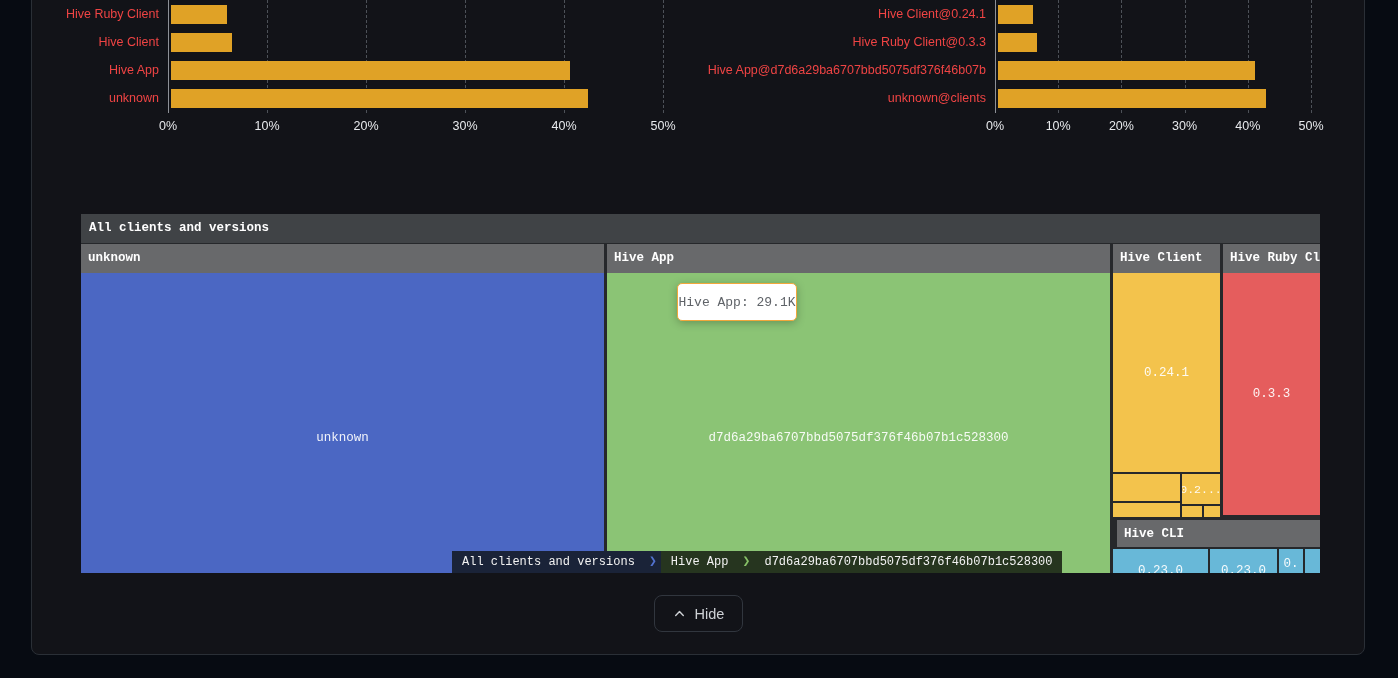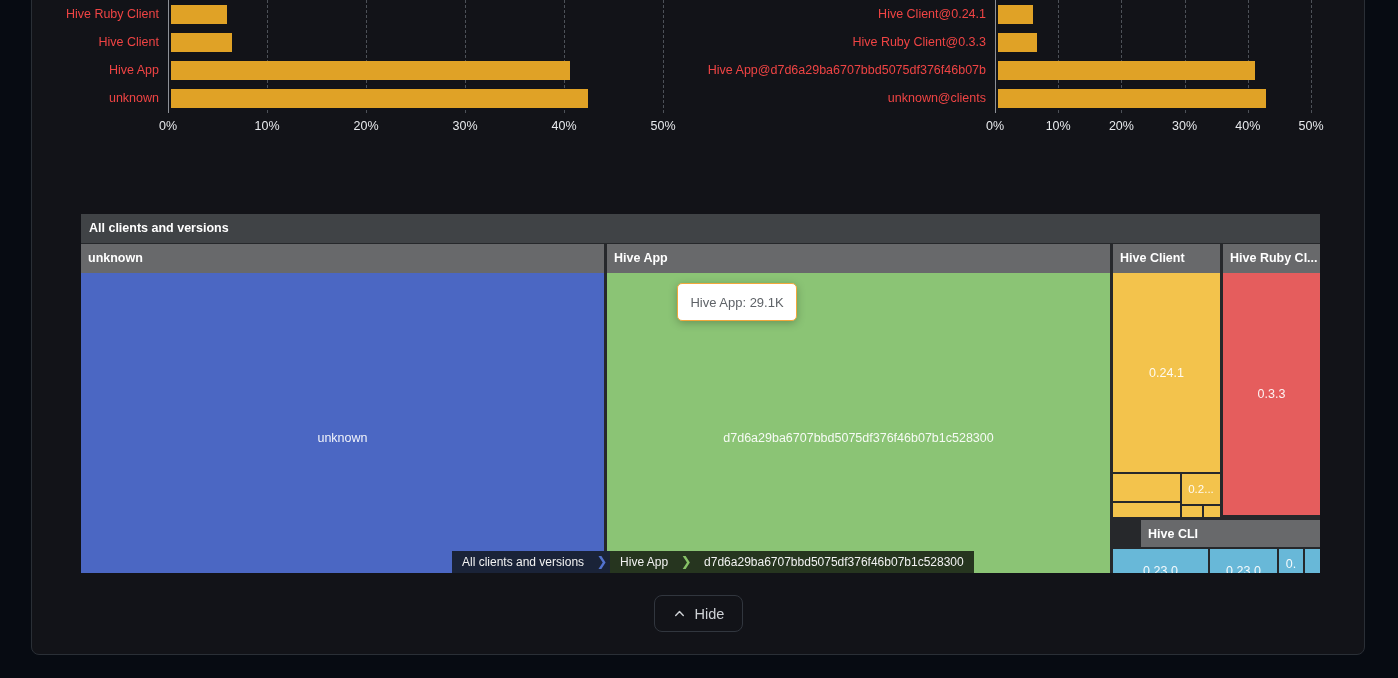--- a/index.html
+++ b/index.html
@@ -11,21 +11,21 @@
   .hbar-chart{position:absolute;height:140px;}
   .hbar-chart .gridline{position:absolute;top:0;height:113px;width:0;border-left:1px dashed #4d5158;}
   .hbar-chart .axisline{position:absolute;top:0;height:113px;width:0;border-left:1px solid #8d9096;}
   .hbar-chart .ticklabel{position:absolute;top:119px;width:60px;text-align:center;
         font-size:12.5px;color:#e7e9ec;}
   .hbar-chart .rowlabel{position:absolute;left:0;height:19px;line-height:19px;text-align:right;
         font-size:12.5px;color:#ef4444;white-space:nowrap;}
   .hbar-chart .bar{position:absolute;height:19px;}
   
   .treemap{position:absolute;left:81px;top:214px;width:1239px;height:359px;overflow:hidden;
-           background:#26282b;}
+           background:#26282b;font-family:Liberation Mono, monospace;}
   .tm{position:absolute;box-sizing:border-box;}
   .tm-root-header{background:#404346;color:#fff;font-weight:bold;font-size:12.5px;
       line-height:29px;padding-left:8px;}
   .tm-sec-header{background:#68696b;color:#fff;font-weight:bold;font-size:12.5px;
       line-height:29px;padding-left:7px;white-space:nowrap;overflow:hidden;}
   .tm-cell{display:flex;align-items:center;justify-content:center;
       color:rgba(255,255,255,.92);font-size:12.5px;white-space:nowrap;overflow:hidden;}
   .tm-cell.small{font-size:11.5px;}
   .tm-cell.topalign{align-items:flex-start;padding-top:8px;}
   
@@ -114,21 +114,21 @@
 
     <div class="tm tm-cell" style="left:1032px;top:59px;width:107px;height:199px;background:#f3c34c;">0.24.1</div>
     <div class="tm tm-cell" style="left:1032px;top:260px;width:67px;height:27px;background:#f3c34c;"></div>
     <div class="tm tm-cell small" style="left:1101px;top:260px;width:38px;height:30px;background:#f3c34c;">0.2...</div>
     <div class="tm tm-cell" style="left:1032px;top:289px;width:67px;height:14px;background:#f3c34c;"></div>
     <div class="tm tm-cell" style="left:1101px;top:292px;width:20px;height:11px;background:#f3c34c;"></div>
     <div class="tm tm-cell" style="left:1123px;top:292px;width:16px;height:11px;background:#f3c34c;"></div>
 
     <div class="tm tm-cell" style="left:1142px;top:59px;width:97px;height:242px;background:#e55d5d;">0.3.3</div>
 
-    <div class="tm tm-sec-header" style="left:1060px;top:306px;width:207px;height:27px;">Hive CLI</div>
+    <div class="tm tm-sec-header" style="left:1036px;top:306px;width:207px;height:27px;">Hive CLI</div>
     <div class="tm tm-cell" style="left:1032px;top:335px;width:95px;height:44px;background:#68b8d8;">0.23.0</div>
     <div class="tm tm-cell" style="left:1129px;top:335px;width:67px;height:44px;background:#68b8d8;">0.23.0</div>
     <div class="tm tm-cell topalign" style="left:1198px;top:335px;width:24px;height:44px;background:#68b8d8;">0.</div>
     <div class="tm tm-cell" style="left:1224px;top:335px;width:15px;height:44px;background:#68b8d8;"></div>
 
     <div class="tm-tooltip">Hive App: 29.1K</div>
 
     <div class="tm-breadcrumb">
       <div class="bc-seg root">All clients and versions</div>
       <div class="bc-chev blue">❯</div>

